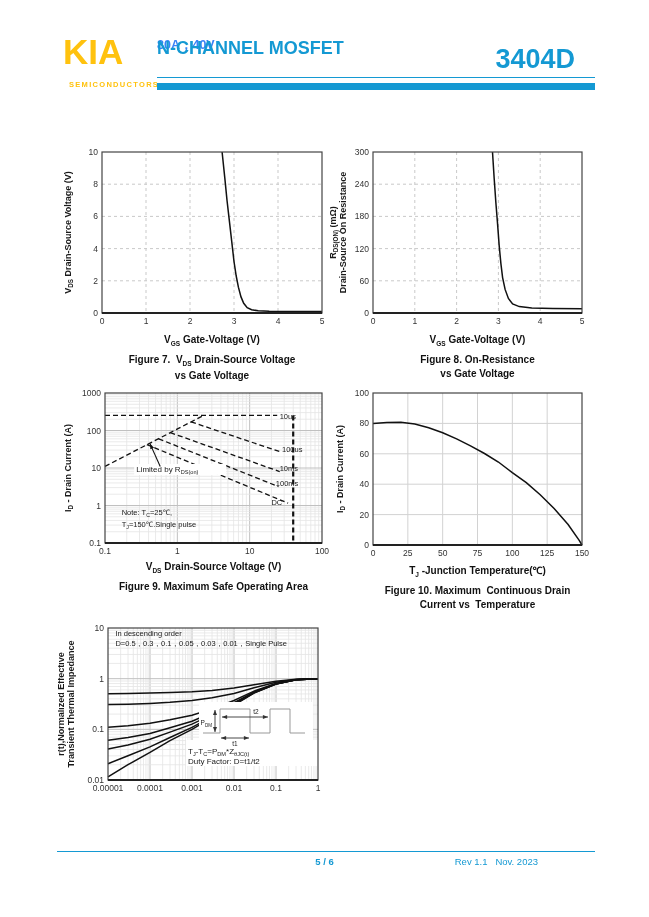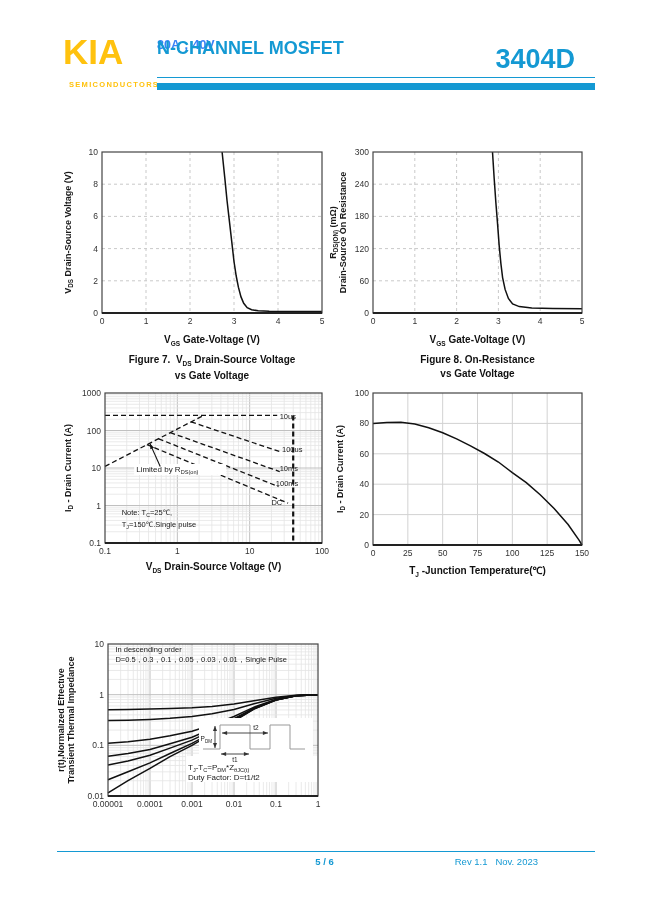--- a/index.html
+++ b/index.html
@@ -186,20 +186,21 @@
         <text x="191.66666666666666" y="169" font-size="8.5" text-anchor="middle" fill="#333" font-weight="normal"><tspan>10</tspan></text>
         <text x="264" y="169" font-size="8.5" text-anchor="middle" fill="#333" font-weight="normal"><tspan>100</tspan></text>
         <text x="43" y="161" font-size="8.5" text-anchor="end" fill="#333" font-weight="normal"><tspan>0.1</tspan></text>
         <text x="43" y="123.5" font-size="8.5" text-anchor="end" fill="#333" font-weight="normal"><tspan>1</tspan></text>
         <text x="43" y="85.99999999999999" font-size="8.5" text-anchor="end" fill="#333" font-weight="normal"><tspan>10</tspan></text>
         <text x="43" y="48.49999999999997" font-size="8.5" text-anchor="end" fill="#333" font-weight="normal"><tspan>100</tspan></text>
         <text x="43" y="11" font-size="8.5" text-anchor="end" fill="#333" font-weight="normal"><tspan>1000</tspan></text>
         <text x="-83" y="13" font-size="9" text-anchor="middle" fill="#1a1a1a" font-weight="bold" transform="rotate(-90)"><tspan>I</tspan><tspan font-size="6.3" dy="2">D</tspan><tspan dy="-2"> - Drain Current (A)</tspan></text>
       </svg>
     <div class="xlabel" style="width: 277px; margin-left: 17px;">V<sub>DS</sub> Drain-Source Voltage (V)</div>
+    <div class="cap" style="width: 277px; margin-left: 17px;">Figure 9. Maximum Safe Operating Area</div>
   </div>
   <div class="figure" style="left: 330px; top: 385px; width: 262px;">
       <svg width="262" height="176" style="font-family: &quot;Liberation Sans&quot;, sans-serif;">
         <line x1="77.83333333333333" y1="8" x2="77.83333333333333" y2="160" stroke="#d2d2d2" stroke-width="1"></line>
         <line x1="112.66666666666666" y1="8" x2="112.66666666666666" y2="160" stroke="#d2d2d2" stroke-width="1"></line>
         <line x1="147.5" y1="8" x2="147.5" y2="160" stroke="#d2d2d2" stroke-width="1"></line>
         <line x1="182.33333333333331" y1="8" x2="182.33333333333331" y2="160" stroke="#d2d2d2" stroke-width="1"></line>
         <line x1="217.16666666666669" y1="8" x2="217.16666666666669" y2="160" stroke="#d2d2d2" stroke-width="1"></line>
         <line x1="43" y1="129.6" x2="252" y2="129.6" stroke="#d2d2d2" stroke-width="1"></line>
         <line x1="43" y1="99.19999999999999" x2="252" y2="99.19999999999999" stroke="#d2d2d2" stroke-width="1"></line>
@@ -217,22 +218,23 @@
         <text x="252" y="171" font-size="8.5" text-anchor="middle" fill="#333" font-weight="normal"><tspan>150</tspan></text>
         <text x="39" y="163" font-size="8.5" text-anchor="end" fill="#333" font-weight="normal"><tspan>0</tspan></text>
         <text x="39" y="132.6" font-size="8.5" text-anchor="end" fill="#333" font-weight="normal"><tspan>20</tspan></text>
         <text x="39" y="102.19999999999999" font-size="8.5" text-anchor="end" fill="#333" font-weight="normal"><tspan>40</tspan></text>
         <text x="39" y="71.8" font-size="8.5" text-anchor="end" fill="#333" font-weight="normal"><tspan>60</tspan></text>
         <text x="39" y="41.39999999999999" font-size="8.5" text-anchor="end" fill="#333" font-weight="normal"><tspan>80</tspan></text>
         <text x="39" y="11" font-size="8.5" text-anchor="end" fill="#333" font-weight="normal"><tspan>100</tspan></text>
         <text x="-84" y="13" font-size="9" text-anchor="middle" fill="#1a1a1a" font-weight="bold" transform="rotate(-90)"><tspan>I</tspan><tspan font-size="6.3" dy="2">D</tspan><tspan dy="-2"> - Drain Current (A)</tspan></text>
       </svg>
     <div class="xlabel" style="width: 269px; margin-left: 13px;">T<sub>J</sub> -Junction Temperature(℃)</div>
-  </div>
-  <div class="figure" style="left: 58px; top: 636px; width: 276px;">
+    <div class="cap" style="width: 269px; margin-left: 13px;">Figure 10. Maximum  Continuous Drain<br>Current vs  Temperature</div>
+  </div>
+  <div class="figure" style="left: 58px; top: 620px; width: 276px;">
       <svg width="276" height="176" style="font-family: &quot;Liberation Sans&quot;, sans-serif;">
         <line x1="62.64325981788721" y1="8" x2="62.64325981788721" y2="160" stroke="#e4e4e4" stroke-width="0.8"></line>
         <line x1="70.03909269822586" y1="8" x2="70.03909269822586" y2="160" stroke="#e4e4e4" stroke-width="0.8"></line>
         <line x1="75.28651963577443" y1="8" x2="75.28651963577443" y2="160" stroke="#e4e4e4" stroke-width="0.8"></line>
         <line x1="79.35674018211282" y1="8" x2="79.35674018211282" y2="160" stroke="#e4e4e4" stroke-width="0.8"></line>
         <line x1="82.68235251611304" y1="8" x2="82.68235251611304" y2="160" stroke="#e4e4e4" stroke-width="0.8"></line>
         <line x1="85.49411768059879" y1="8" x2="85.49411768059879" y2="160" stroke="#e4e4e4" stroke-width="0.8"></line>
         <line x1="87.92977945366164" y1="8" x2="87.92977945366164" y2="160" stroke="#e4e4e4" stroke-width="0.8"></line>
         <line x1="90.07818539645166" y1="8" x2="90.07818539645166" y2="160" stroke="#e4e4e4" stroke-width="0.8"></line>
         <line x1="104.64325981788721" y1="8" x2="104.64325981788721" y2="160" stroke="#e4e4e4" stroke-width="0.8"></line>

